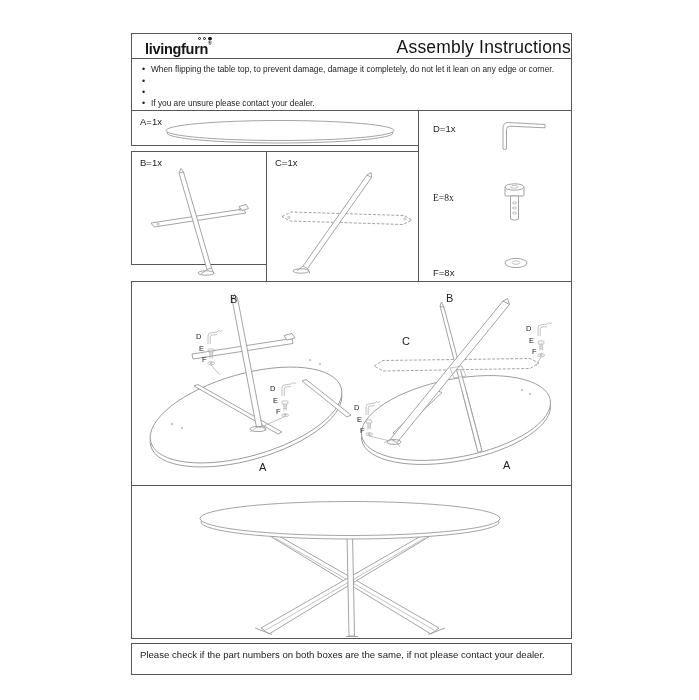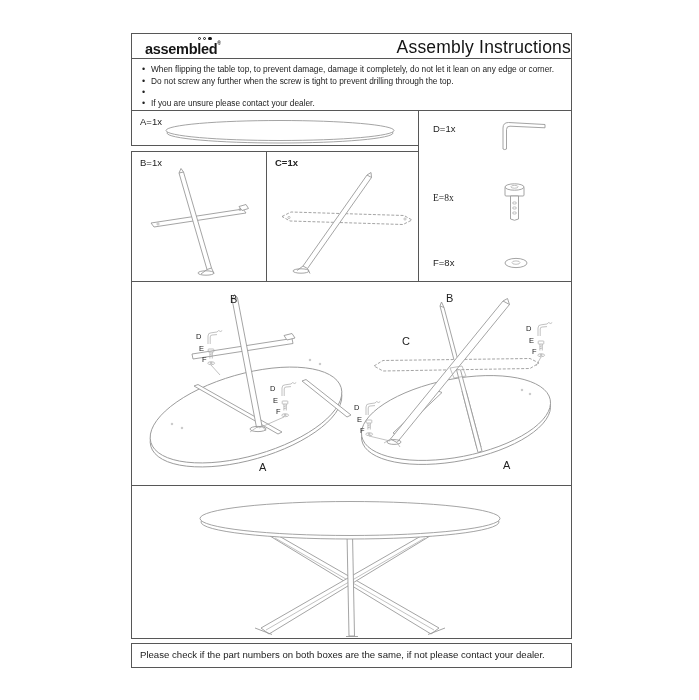--- a/index.html
+++ b/index.html
@@ -17,65 +17,64 @@
   .logo-dots i.f{background:#161616;}
   .title{position:absolute;left:0;right:0;top:3px;text-align:right;
          font-size:17.5px;color:#141414;letter-spacing:0.2px;}
   
   #warnings{left:131px;top:58px;width:441px;height:54px;}
   #warnings ul{list-style:none;margin:0;padding:5px 6px 0 10px;}
   #warnings li{display:flex;font-size:8.3px;line-height:11.6px;color:#222;}
   #warnings li .blt{width:9px;flex:none;font-size:9px;line-height:11px;}
   
   #box-a{left:131px;top:110px;width:288px;height:36px;}
-  #box-b{left:131px;top:151px;width:136px;height:131px;}
-  #box-c{left:266px;top:151px;width:153px;height:131px;font-weight:bold;}
+  #box-b{left:131px;top:151px;width:136px;height:114px;}
+  #box-c{left:266px;top:151px;width:153px;height:131px;}
   #box-def{left:418px;top:110px;width:154px;height:172px;}
   .part-label{position:absolute;font-size:9.5px;color:#222;left:8px;top:5px;}
   .pl-def{left:14px;}
-  #lbl-d{top:12px;text-align:right;} #lbl-e{top:82px;font-family:Liberation Serif, serif;} #lbl-f{top:146px;text-align:center;}
+  #lbl-d{top:12px;text-align:right;} #lbl-e{top:82px;font-family:Liberation Serif, serif;} #lbl-f{top:156px;text-align:center;}
   .draw{position:absolute;left:0;top:0;}
   
   #box-assembly{left:131px;top:281px;width:441px;height:205px;}
   #box-product{left:131px;top:485px;width:441px;height:154px;}
-  #box-footer{left:131px;top:643px;width:441px;height:25px;padding-left:48px;}
+  #box-footer{left:131px;top:643px;width:441px;height:32px;padding-left:48px;}
   #box-footer .note{position:absolute;left:8px;right:6px;top:5px;font-size:9.6px;color:#222;}
   svg{display:block;}
   svg .ln{stroke:#9a9a9a;stroke-width:0.9;fill:none;}
   svg .wh{stroke:#9a9a9a;stroke-width:0.9;fill:#ffffff;}
   svg .dash{stroke:#9a9a9a;stroke-width:0.9;fill:#ffffff;stroke-dasharray:3 1.6;}
   svg .thin{stroke:#a8a8a8;stroke-width:0.7;fill:none;}
   svg text{font-family:"Liberation Sans",sans-serif;fill:#222;}
   .biglbl{font-size:11px;}
   .colbl{font-size:7.5px;}
 </style>
 </head>
 <body>
 
 <div class="box" id="header">
   <div class="logo">
     <span class="logo-dots">
         <i class="o"></i>
         <i class="o"></i>
         <i class="f"></i>
       </span>
-    <span>assembled</span><span class="reg">®</span>
+    <span>livingfurn</span><span class="reg">®</span>
   </div>
   <div class="title">Assembly Instructions</div>
 </div>
 
 <div class="box" id="warnings">
   <ul>
     <li>
         <span class="blt">•</span>
         <span>When flipping the table top, to prevent damage, damage it completely, do not let it lean on any edge or corner.</span>
       </li>
     <li>
         <span class="blt">•</span>
-        <span>Do not screw any further when the screw is tight to prevent drilling through the top.</span>
       </li>
     <li>
         <span class="blt">•</span>
       </li>
     <li>
         <span class="blt">•</span>
         <span>If you are unsure please contact your dealer.</span>
       </li>
   </ul>
 </div>

